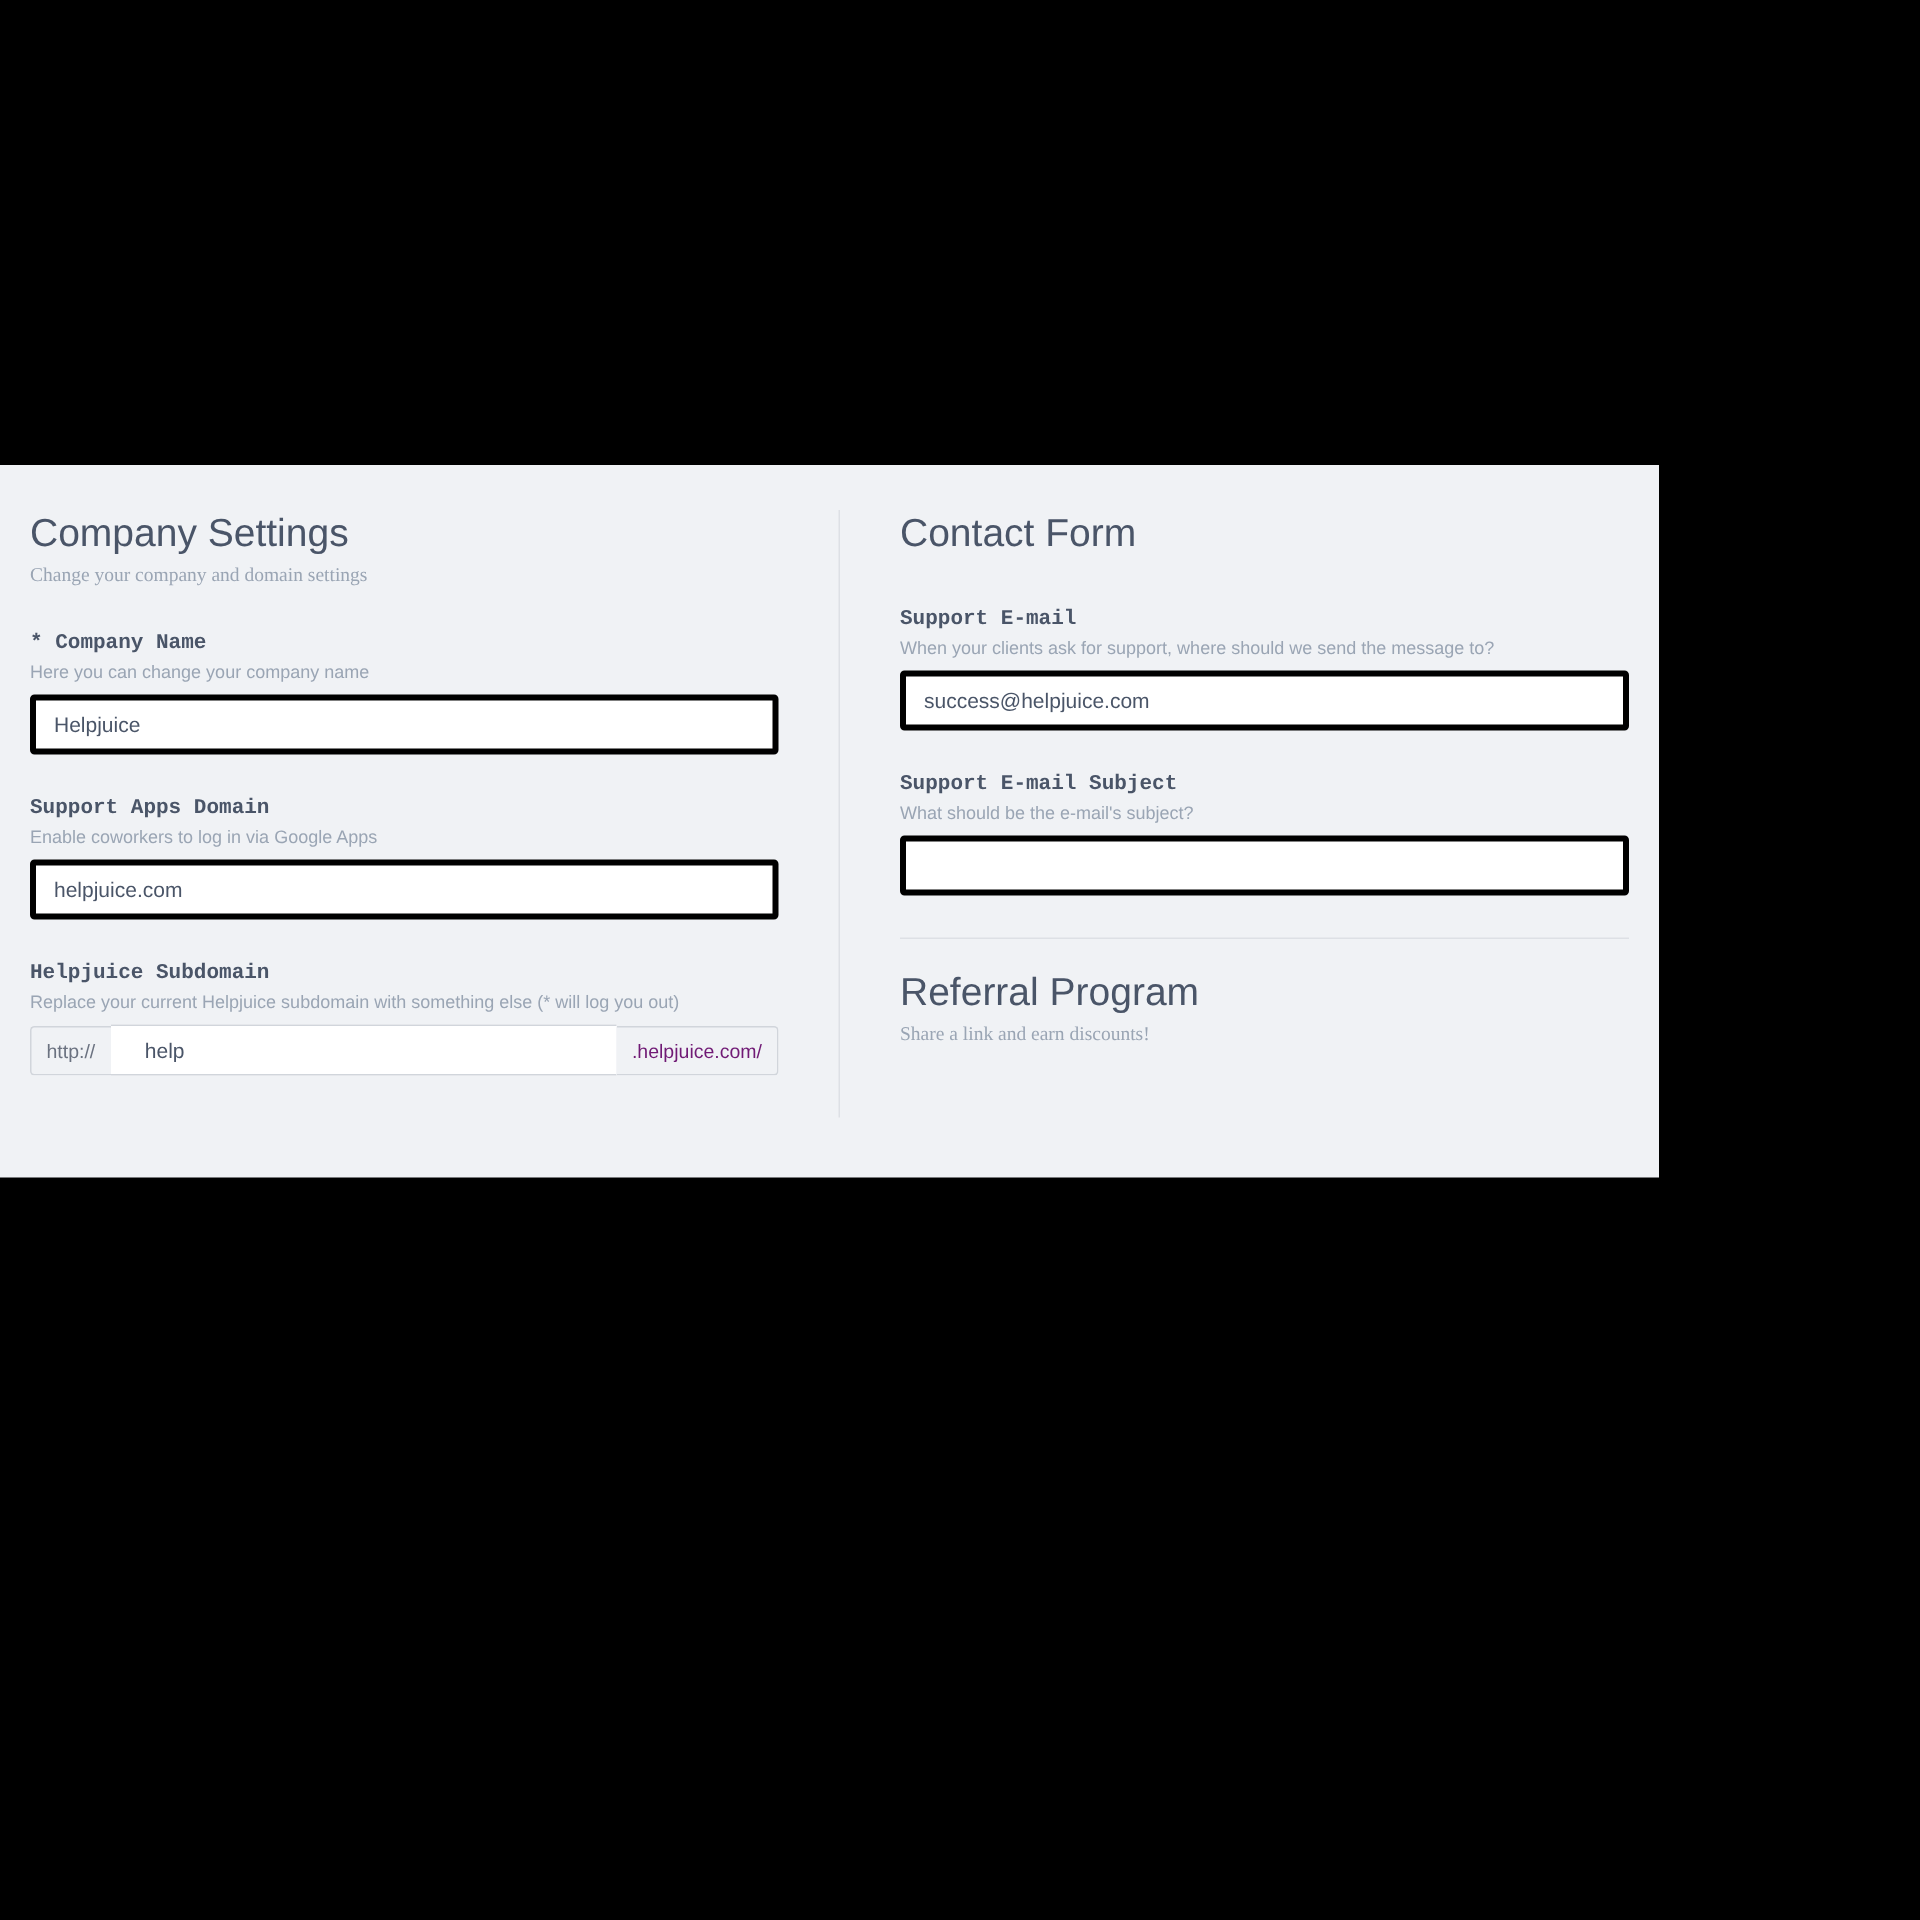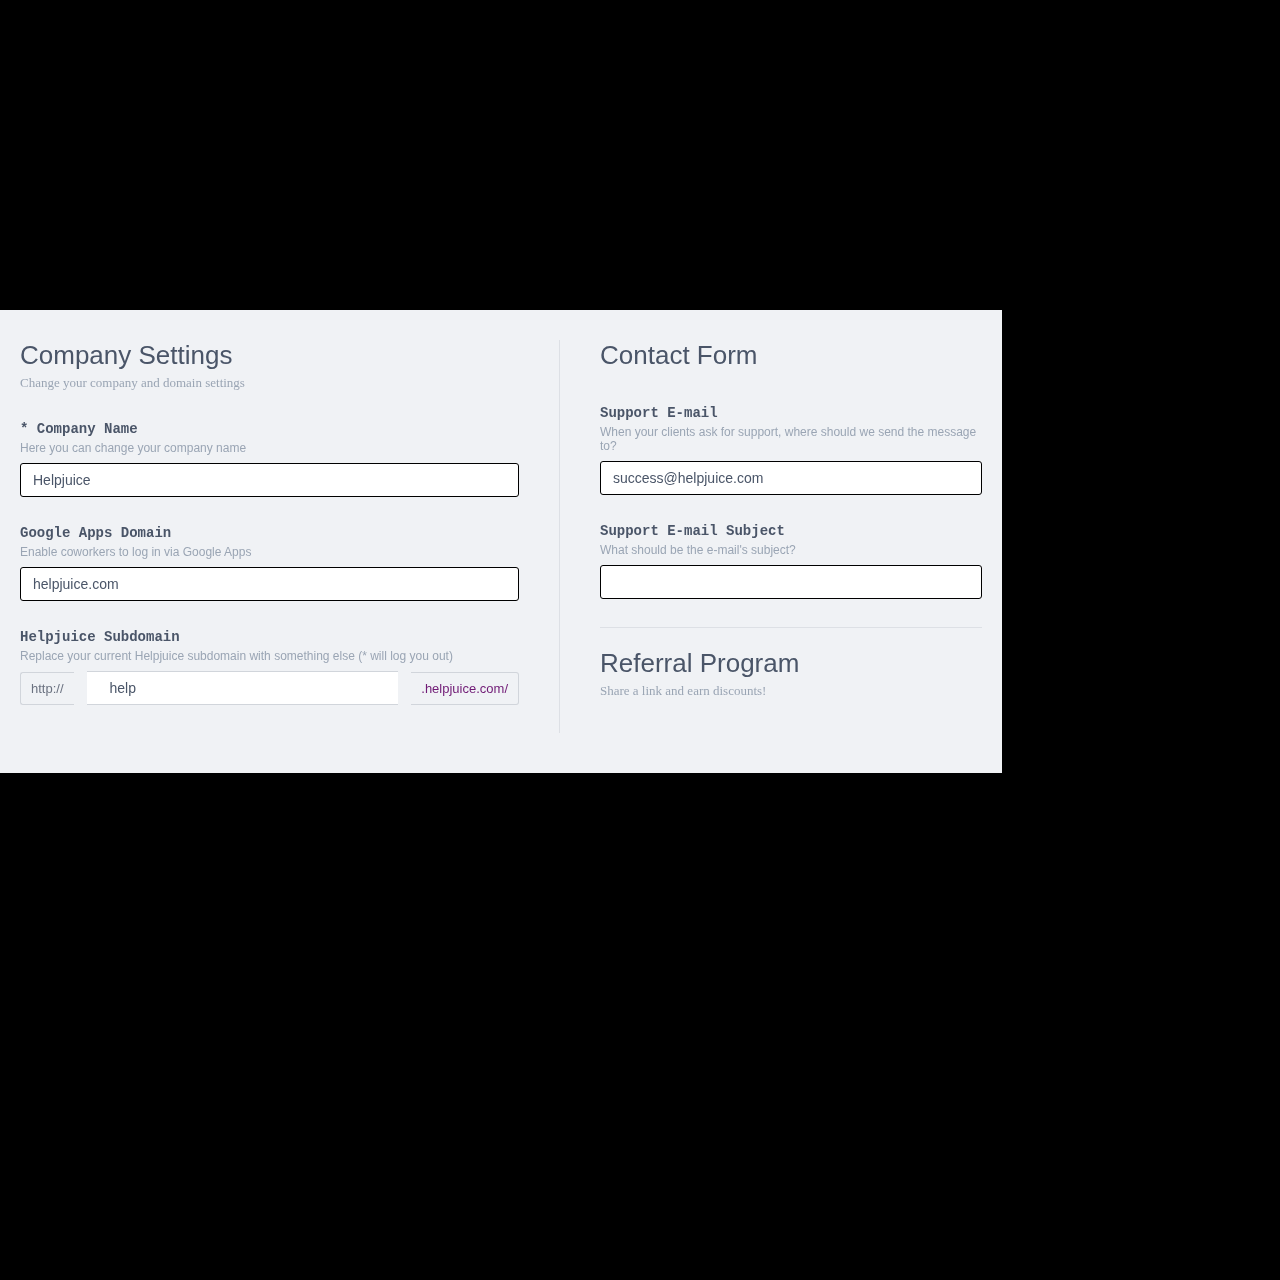--- a/index.html
+++ b/index.html
@@ -13,21 +13,21 @@
       width: 1280px;
       height: 1280px;
       font-family: -apple-system, BlinkMacSystemFont, 'Segoe UI', Helvetica, Arial, sans-serif;
       overflow: hidden;
     }
 
     .main-content {
       position: absolute;
       top: 310px;
       left: 0;
-      width: 1002px;
+      width: 1106px;
       background-color: #f0f2f5;
       padding: 30px 20px 40px 20px;
     }
 
     .two-column-layout {
       display: flex;
       width: 100%;
     }
 
     .left-column {
@@ -69,32 +69,32 @@
 
     .field-description {
       font-size: 12px;
       color: #9aa5b4;
       margin-bottom: 8px;
     }
 
     .form-input {
       width: 100%;
       padding: 8px 12px;
-      border: 1px solid #000000;
+      border: 4px solid #000000;
       border-radius: 3px;
       font-size: 14px;
       color: #4a5568;
       background-color: #fff;
       outline: none;
     }
 
     .subdomain-row {
       display: flex;
       align-items: center;
-      gap: 13px;
+      gap: 0;
     }
 
     .subdomain-prefix {
       background-color: #f0f2f5;
       border: 1px solid #d1d5db;
       border-right: none;
       border-radius: 3px 0 0 3px;
       padding: 8px 10px;
       font-size: 13px;
       color: #6b7280;
@@ -140,21 +140,21 @@
       <h1 class="section-title">Company Settings</h1>
       <p class="section-subtitle">Change your company and domain settings</p>
 
       <div class="form-section">
         <div class="field-label">* Company Name</div>
         <div class="field-description">Here you can change your company name</div>
         <input type="text" class="form-input" value="Helpjuice" style="">
       </div>
 
       <div class="form-section">
-        <div class="field-label">Google Apps Domain</div>
+        <div class="field-label">Support Apps Domain</div>
         <div class="field-description">Enable coworkers to log in via Google Apps</div>
         <input type="text" class="form-input" value="helpjuice.com" style="">
       </div>
 
       <div class="form-section">
         <div class="field-label">Helpjuice Subdomain</div>
         <div class="field-description">Replace your current Helpjuice subdomain with something else (* will log you out)</div>
         <div class="subdomain-row">
           <span class="subdomain-prefix">http://</span>
           <input type="text" class="subdomain-input" value="help" style="">

